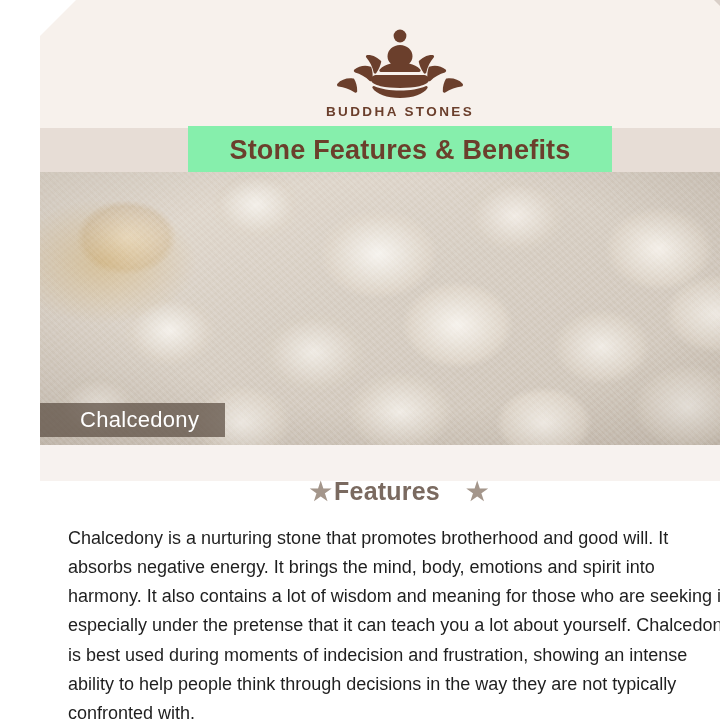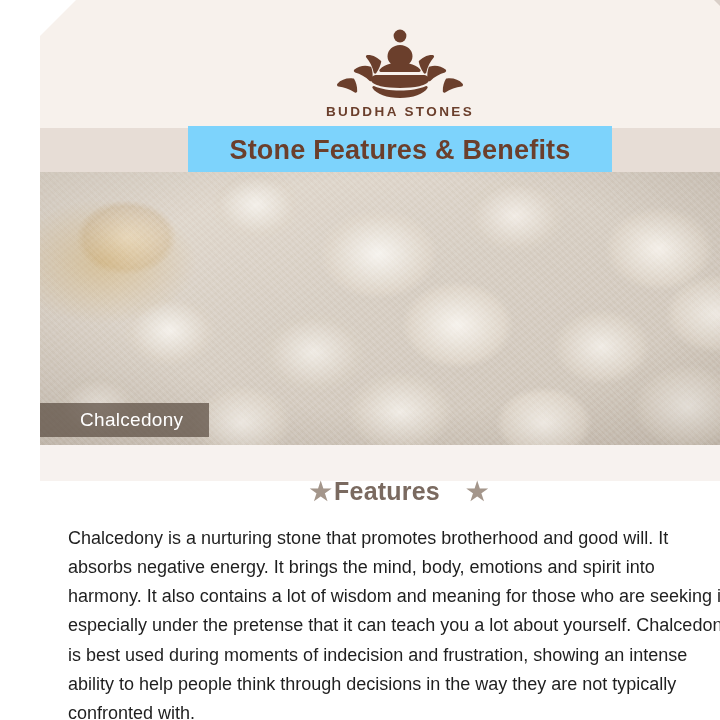--- a/index.html
+++ b/index.html
@@ -76,21 +76,21 @@
     font-weight: 700;
     font-family: "Liberation Sans", sans-serif;
   }
 
   .title-plate {
     position: absolute;
     left: 148px;
     top: 126px;
     width: 424px;
     height: 48px;
-    background: #7dd3fc;
+    background: #86efac;
     display: flex;
     align-items: center;
     justify-content: center;
     z-index: 3;
   }
   .title-text {
     font-size: 27px;
     font-weight: 700;
     color: #6b3f2c;
     letter-spacing: 0.2px;
@@ -153,21 +153,21 @@
     bottom: 8px;
     height: 34px;
     padding: 0 26px 0 40px;
     display: flex;
     align-items: center;
     background: rgba(92,78,66,0.72);
     z-index: 4;
   }
   .stone-label-text {
     color: #ffffff;
-    font-size: 19px;
+    font-size: 22px;
     letter-spacing: 0.3px;
   }
 
   
   .body-section {
     position: relative;
     width: 720px;
     height: 275px;
     background: #ffffff;
     padding: 0;

